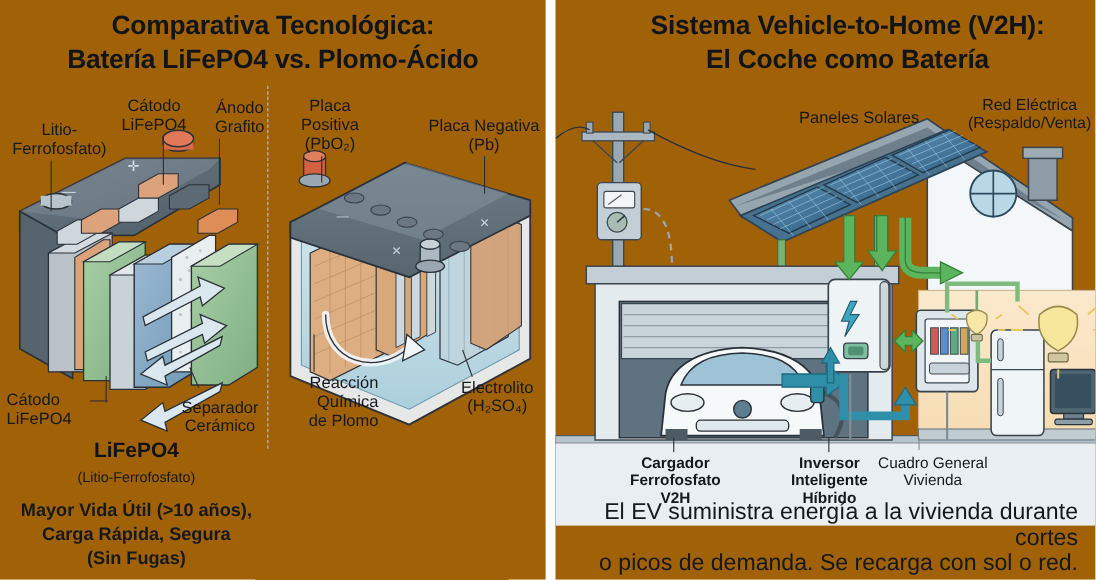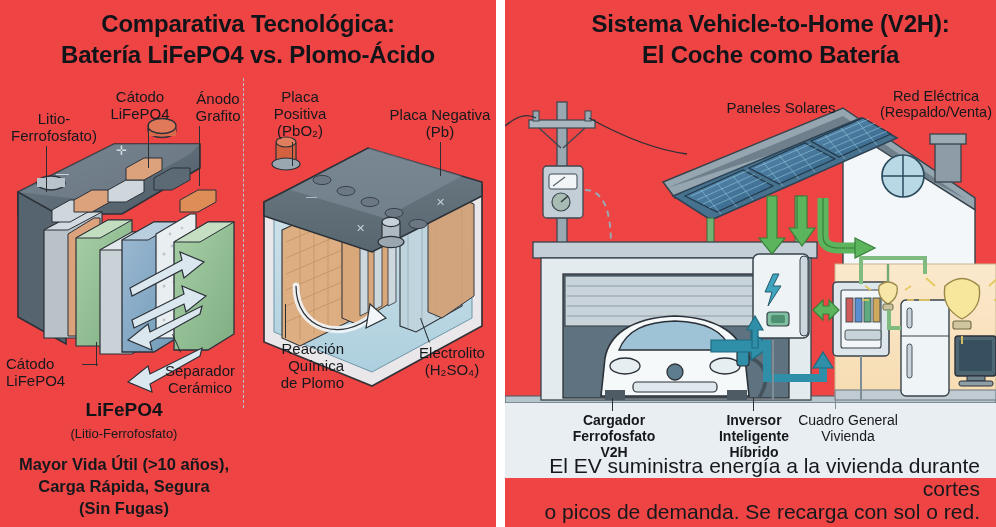--- a/index.html
+++ b/index.html
@@ -10,21 +10,21 @@
     overflow: hidden;
   }
   .infographic {
     position: relative;
     width: 996px; height: 527px;
     display: flex;
     background: #ffffff;
   }
   .panel {
     position: relative;
-    background: #ef4444;
+    background: #a16207;
     height: 527px;
     overflow: hidden;
   }
   .panel-left  { width: 496px; }
   .panel-gap   { width: 9px; background:#ffffff; height:527px; }
   .panel-right { width: 491px; }
 
   .panel-title {
     text-align: center;
     font-weight: bold;

